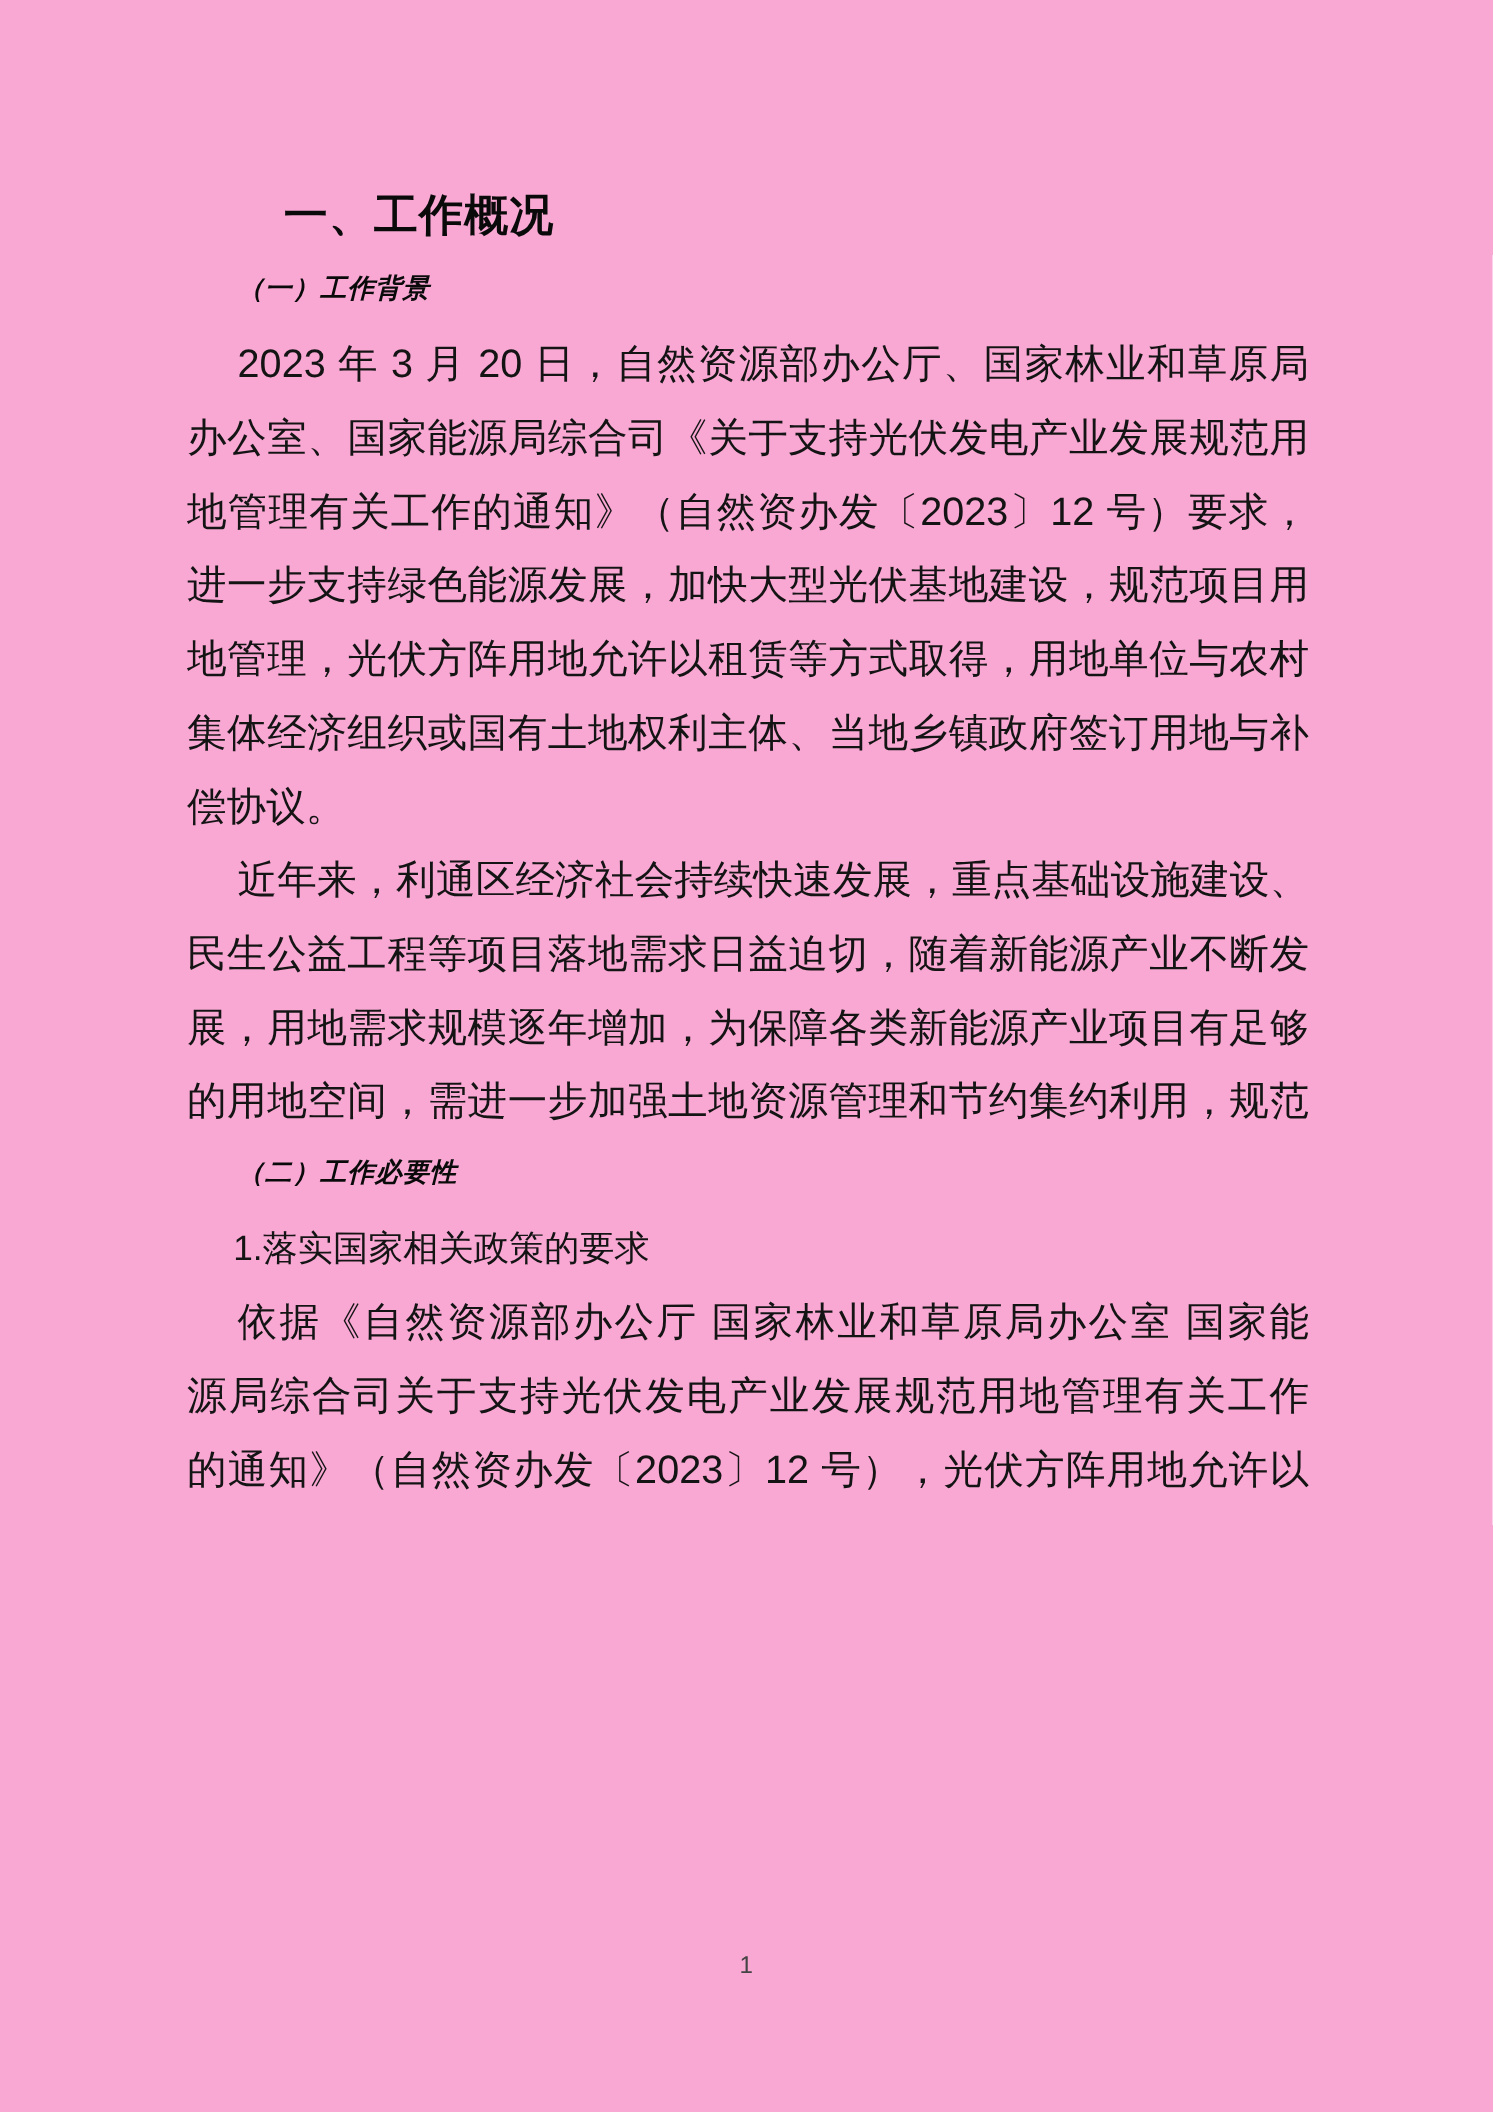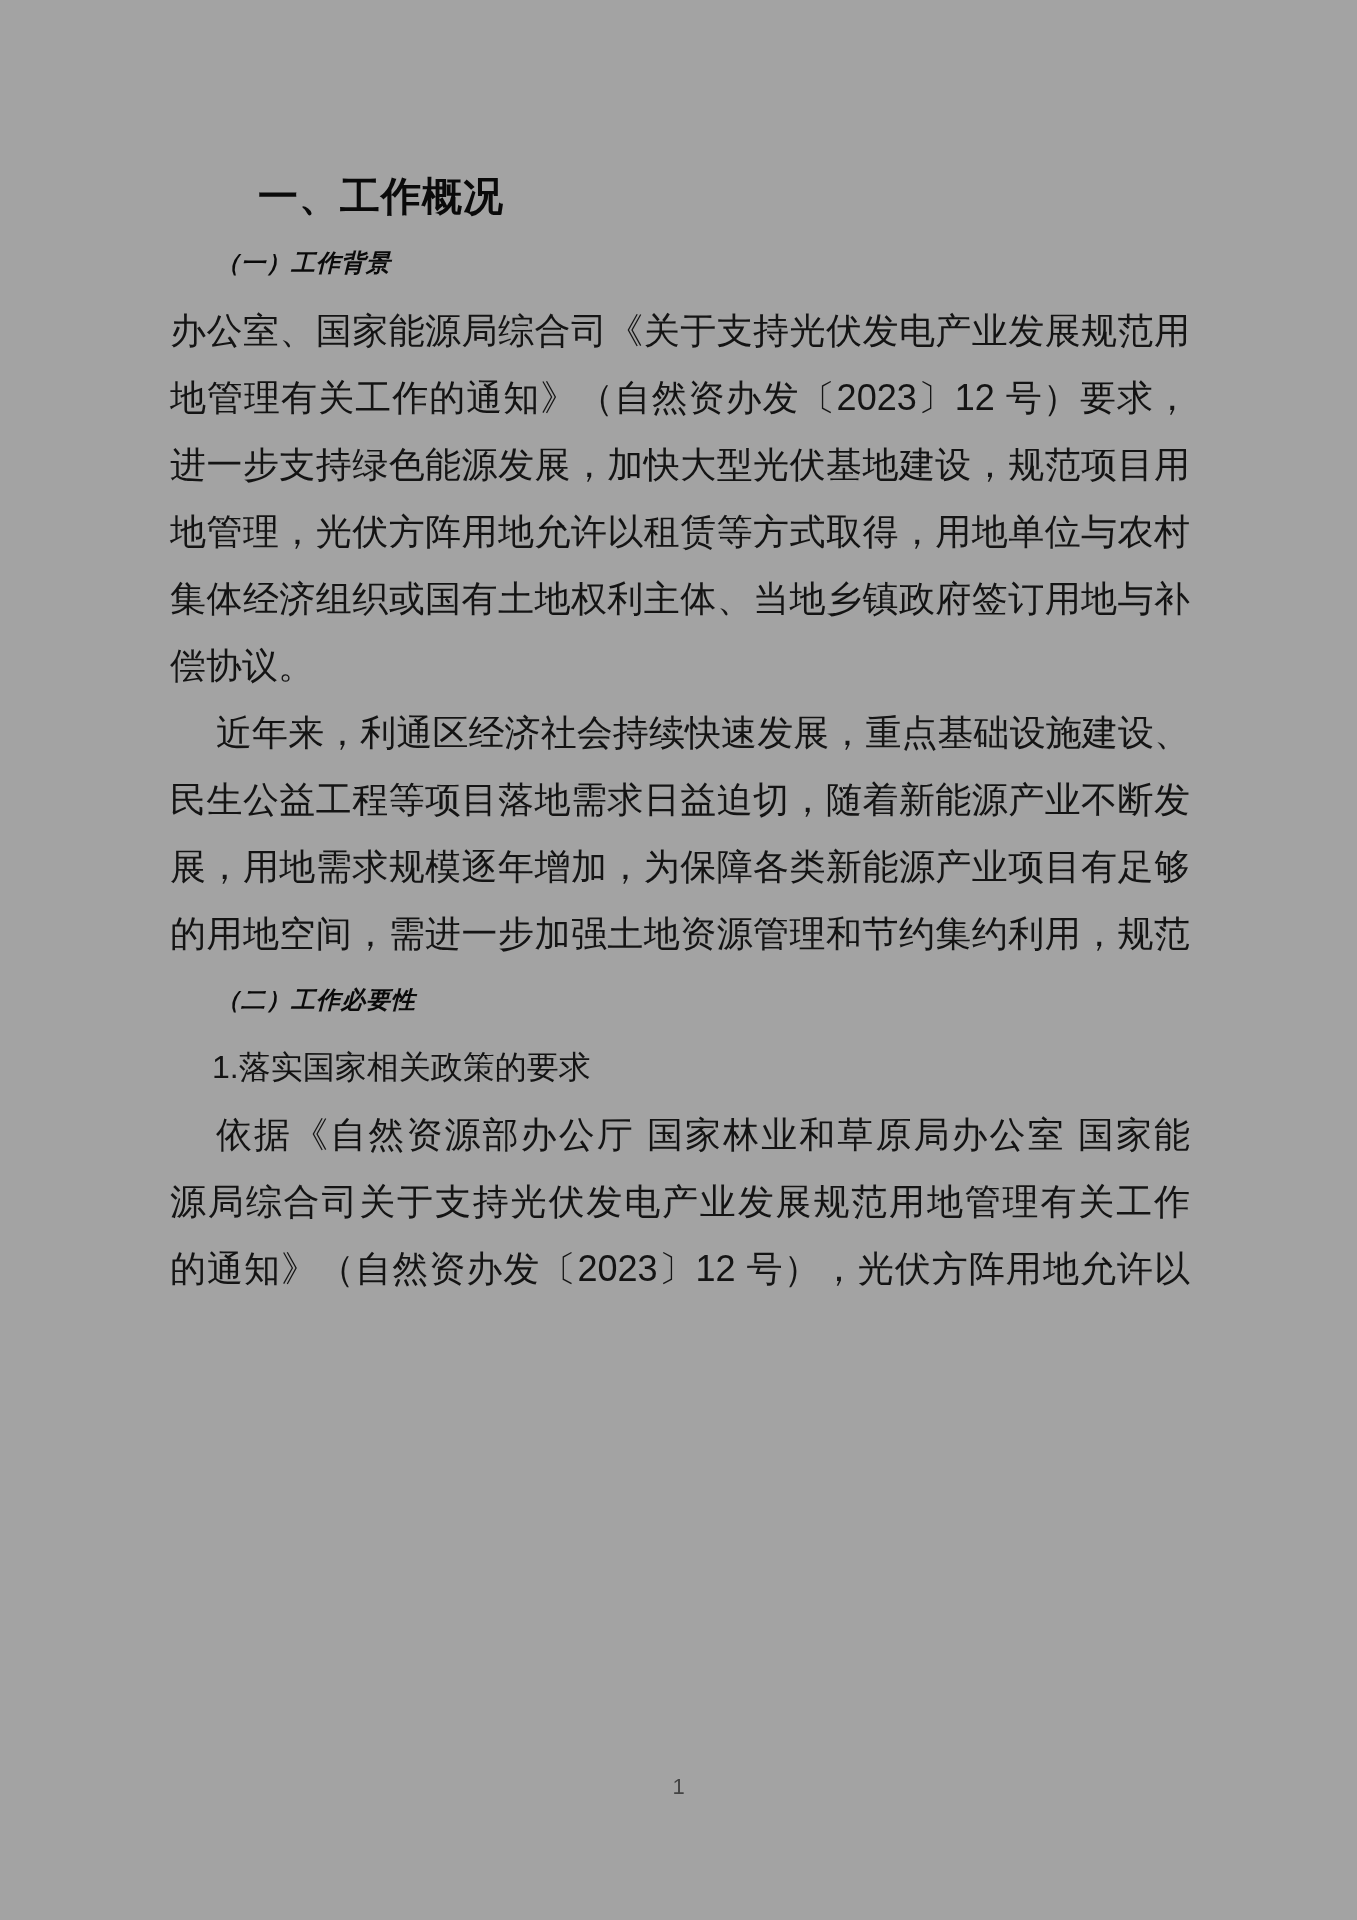--- a/index.html
+++ b/index.html
@@ -4,21 +4,21 @@
 <style>
   html, body {
     margin: 0;
     padding: 0;
     background: #ffffff;
   }
   .page {
     position: relative;
     width: 1357px;
     height: 1920px;
-    background: #a3a3a3;
+    background: #f9a8d4;
     overflow: hidden;
     font-family: "Liberation Sans", sans-serif;
     color: #141414;
   }
   .content {
     position: absolute;
     left: 170px;
     top: 163px;
     width: 1020px;
   }
@@ -73,20 +73,21 @@
 
 <div class="page">
   <div class="content">
 
     <div class="h1">一、工作概况</div>
 
     <div class="h2">（一）工作背景</div>
 
 
     <div>
+      <div class="line indent">2023 年 3 月 20 日，自然资源部办公厅、国家林业和草原局</div>
       <div class="line">办公室、国家能源局综合司《关于支持光伏发电产业发展规范用</div>
       <div class="line">地管理有关工作的通知》（自然资办发〔2023〕12 号）要求，</div>
       <div class="line">进一步支持绿色能源发展，加快大型光伏基地建设，规范项目用</div>
       <div class="line">地管理，光伏方阵用地允许以租赁等方式取得，用地单位与农村</div>
       <div class="line">集体经济组织或国有土地权利主体、当地乡镇政府签订用地与补</div>
       <div class="line short">偿协议。</div>
     </div>
 
     <div>
       <div class="line indent">近年来，利通区经济社会持续快速发展，重点基础设施建设、</div>

